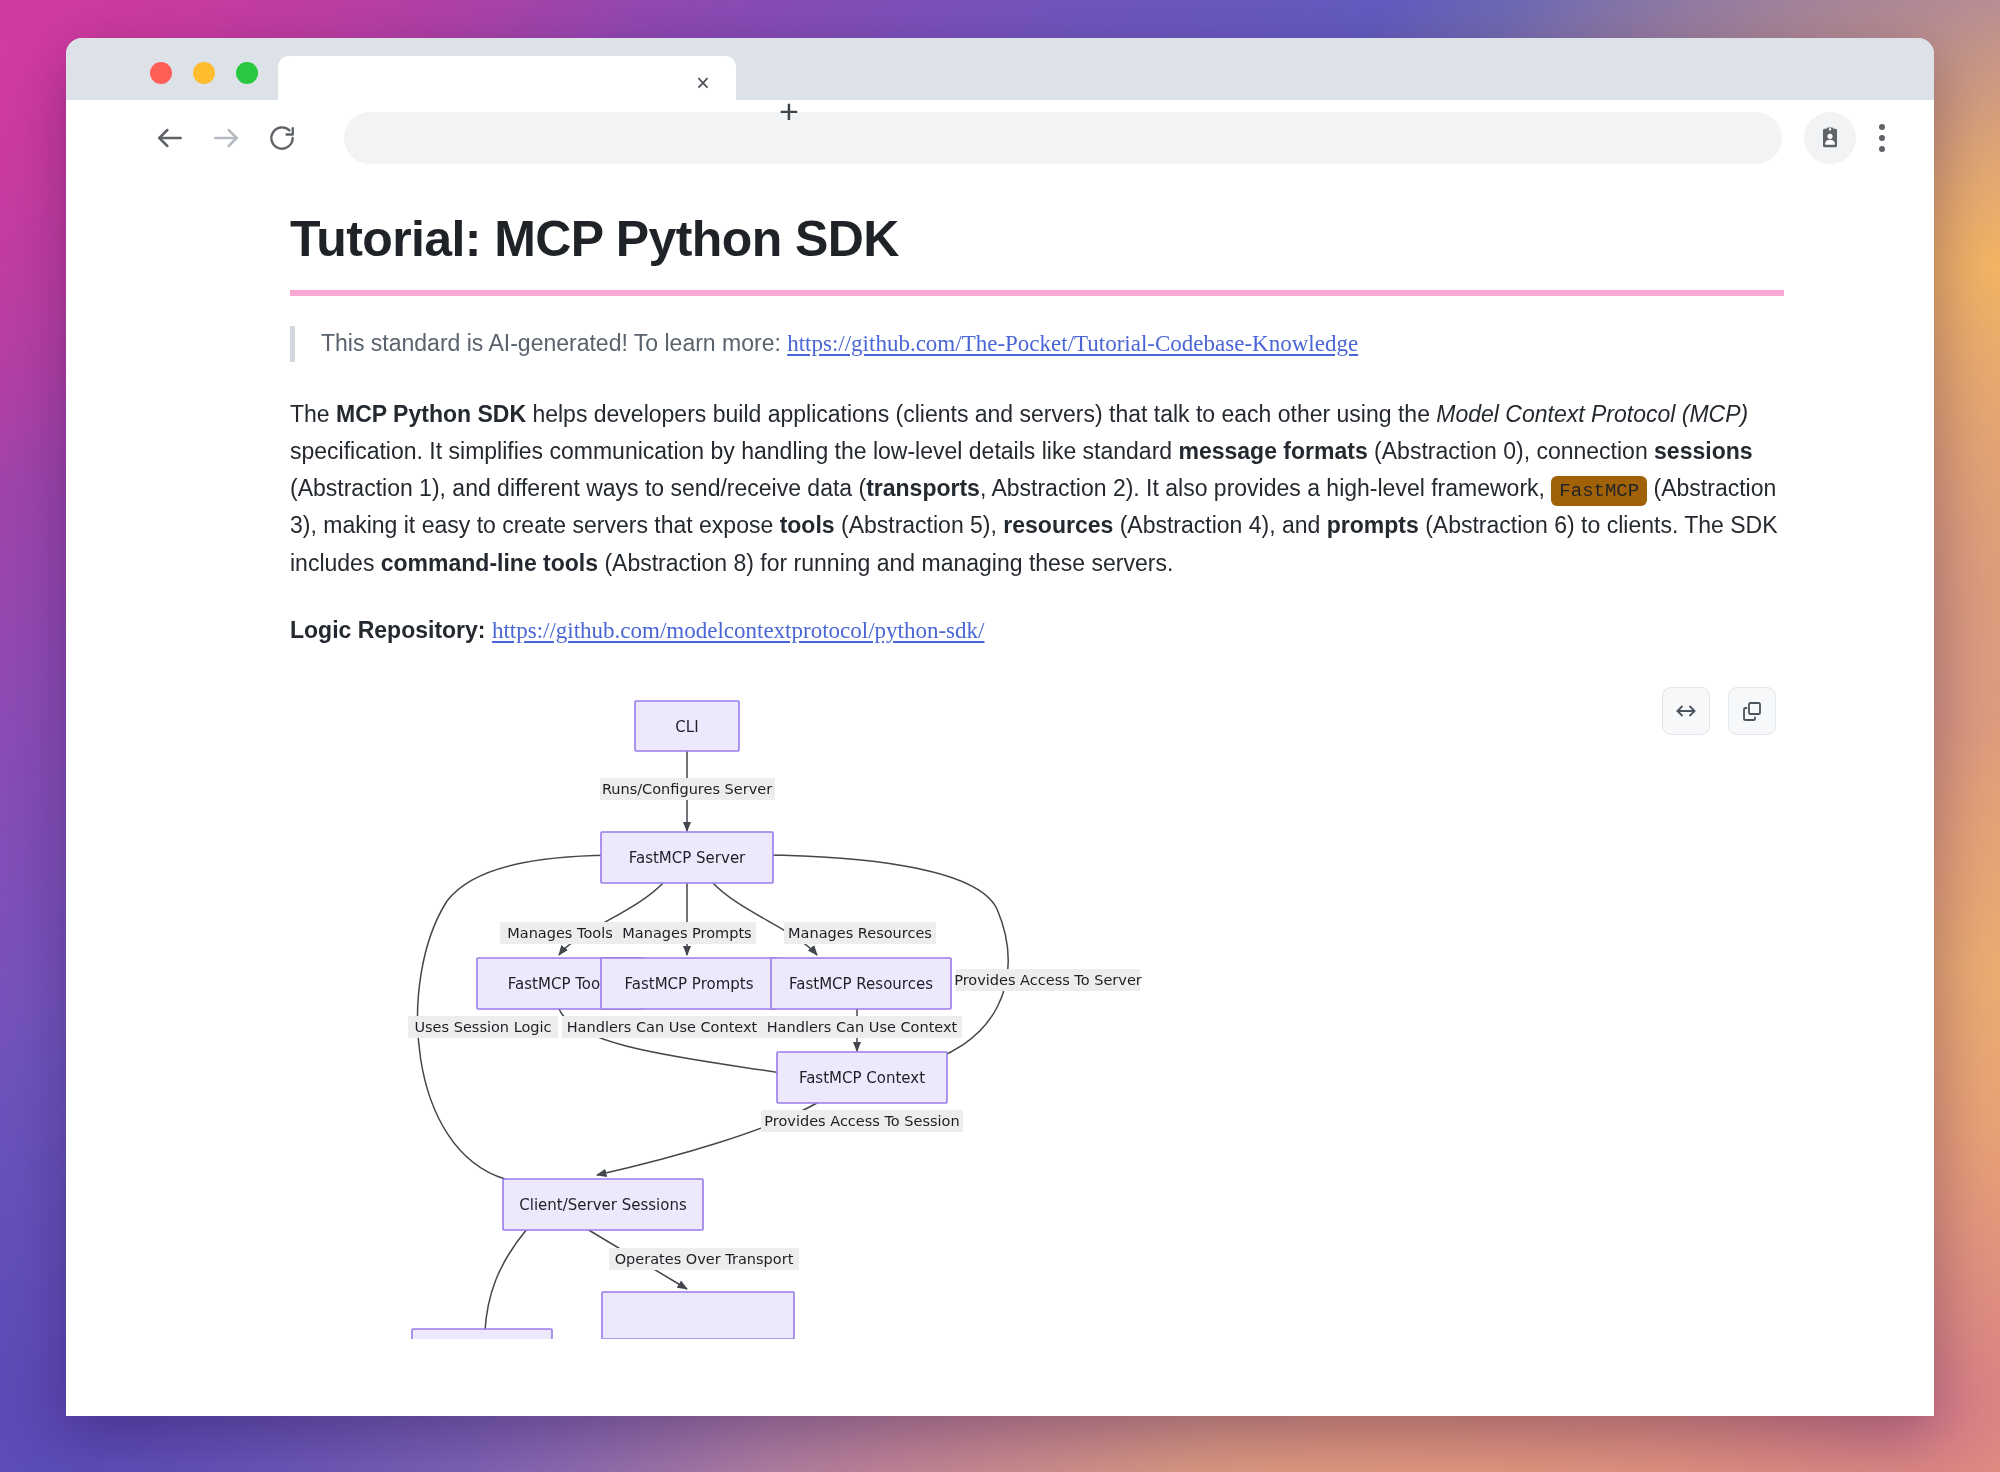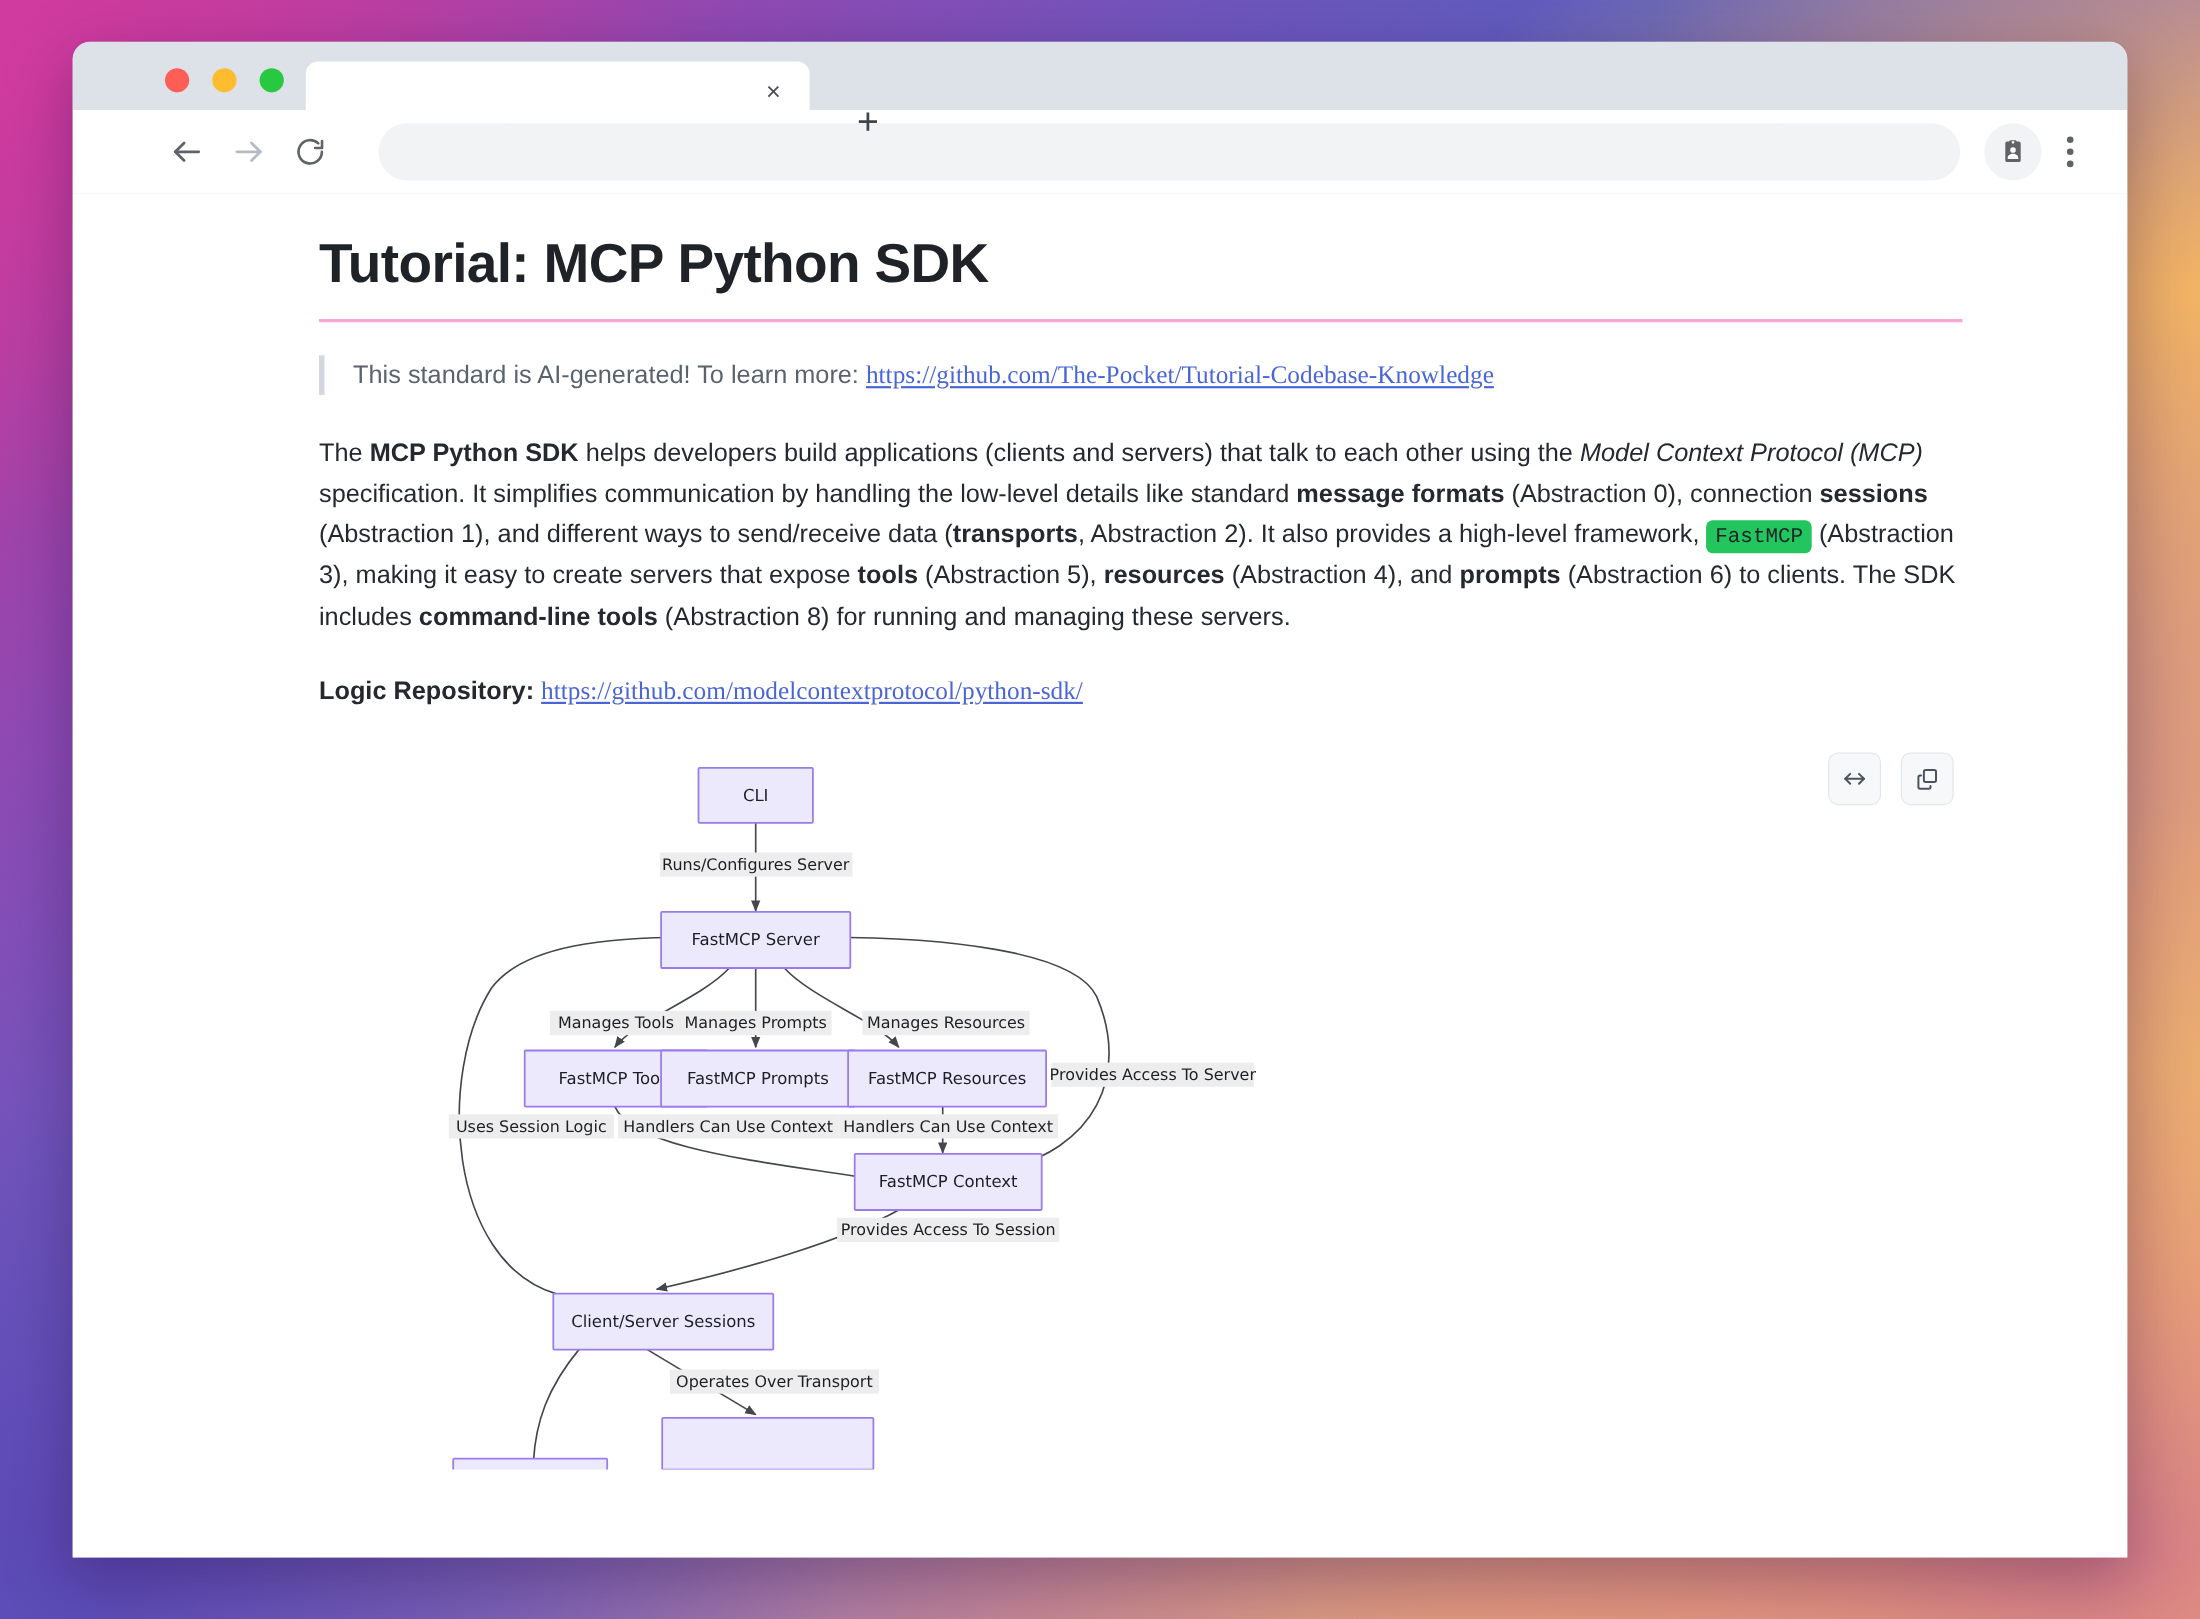--- a/index.html
+++ b/index.html
@@ -136,42 +136,42 @@
   #page {
     padding: 34px 150px 0 224px;
     color: #24292f;
   }
   h1#page-title {
     font-size: 50px;
     font-weight: 600;
     letter-spacing: -0.6px;
     margin: 0 0 22px 0;
     padding-bottom: 22px;
-    border-bottom: 3px solid #f9a8d4;
+    border-bottom: 6px solid #f9a8d4;
     color: #1f2328;
   }
   blockquote#ai-note {
     margin: 30px 0 34px 0;
     padding: 0 0 0 26px;
     border-left: 5px solid #d3d7de;
     color: #5a626d;
     font-size: 23px;
     line-height: 1.5;
   }
   a { color: #4a66d6; text-decoration: underline; text-underline-offset: 3px; font-family: Liberation Serif, serif; }
   p.body {
     font-size: 23px;
     line-height: 1.62;
     margin: 0 0 30px 0;
     color: #24292f;
   }
   code.inline {
     font-family: "Liberation Mono", monospace;
     font-size: 19px;
-    background: #22c55e;
+    background: #a16207;
     border-radius: 6px;
     padding: 4px 8px;
     color: #1f2328;
   }
 
   
   #diagram-wrap { position: relative; margin-top: 20px; }
   #diagram-toolbar {
     position: absolute; right: 8px; top: 8px;
     display: flex; gap: 18px; z-index: 5;

